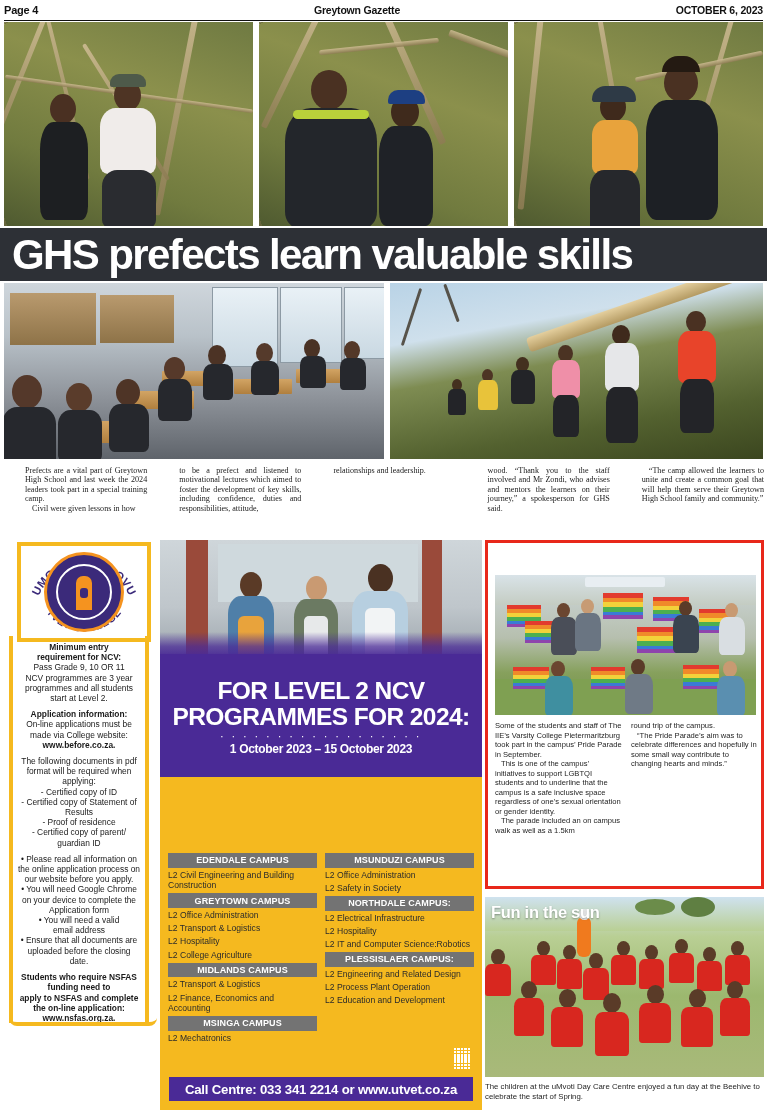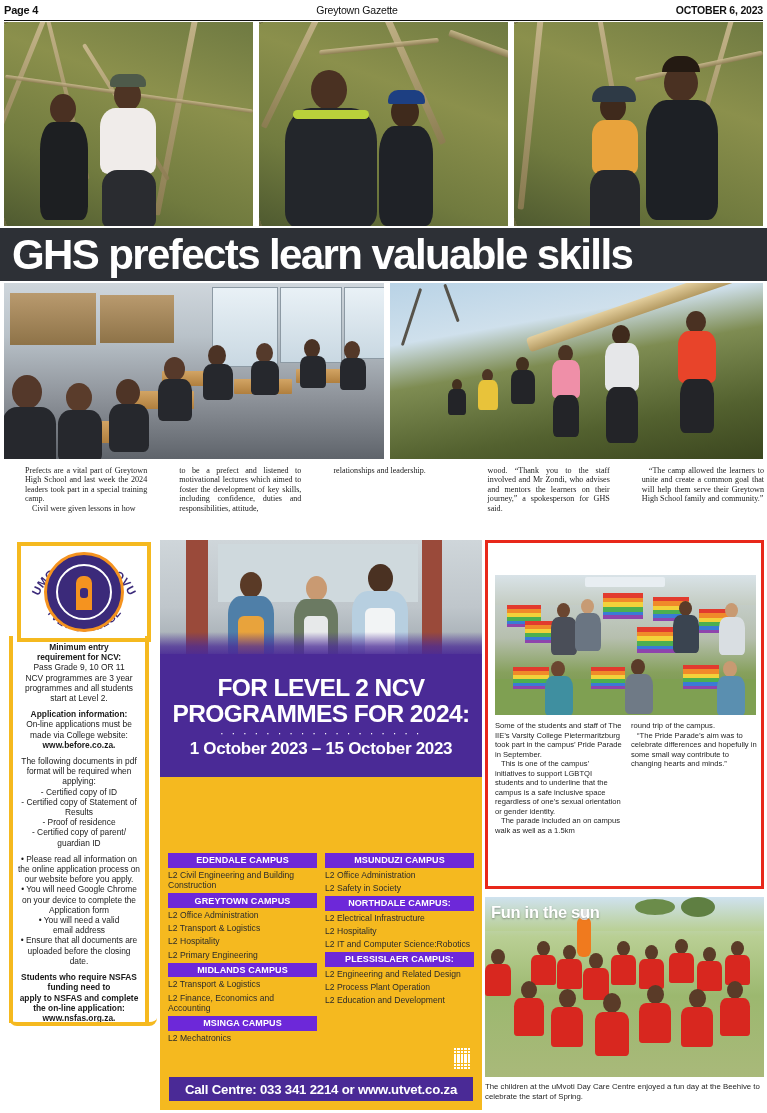--- a/index.html
+++ b/index.html
@@ -10,21 +10,21 @@
   }
   .page{position:relative;width:767px;height:1113px;}
 
   
   .masthead{
     position:absolute;left:4px;top:0;width:759px;height:20px;
     border-bottom:1.6px solid #111;
     display:flex;align-items:center;justify-content:space-between;
   }
   .mh-left{font-size:11px;font-weight:bold;color:#111;letter-spacing:-.2px;}
-  .mh-center{font-size:10.5px;font-weight:normal;color:#111;letter-spacing:-.2px;}
+  .mh-center{font-size:10.5px;font-weight:bold;color:#111;letter-spacing:-.2px;}
   .mh-right{font-size:10.5px;font-weight:bold;color:#111;letter-spacing:-.2px;}
 
   
   .photo{position:absolute;overflow:hidden;background:#9aa;}
   .ph-inner{position:absolute;inset:0;}
 
   
   .bush{background:
     linear-gradient(118deg, rgba(255,255,255,.10) 0 2px, transparent 2px 9px),
     linear-gradient(72deg, rgba(120,110,70,.55) 0 3px, transparent 3px 14px),
@@ -118,26 +118,26 @@
     box-sizing:border-box;padding-top:2px;
   }
   .ad-purple:before{
     content:"";position:absolute;left:0;top:-22px;width:322px;height:26px;
     background:linear-gradient(180deg,rgba(74,42,150,0) 0%, rgba(74,42,150,.75) 55%, #4a2a96 100%);
   }
   .ad-l1{color:#fff;font-size:24.5px;font-weight:bold;letter-spacing:-.6px;line-height:26px;
          position:relative;z-index:2;text-align:center;}
   .ad-dots{color:#fff;font-size:11px;letter-spacing:2.4px;line-height:9px;position:relative;z-index:2;
            margin:2px 0 1px 0;}
-  .ad-date{color:#fff;font-size:17px;font-weight:bold;letter-spacing:-.3px;position:relative;z-index:2;text-align:center;}
+  .ad-date{color:#fff;font-size:12px;font-weight:bold;letter-spacing:-.3px;position:relative;z-index:2;text-align:center;}
 
   .ad-cols{position:absolute;left:8px;top:313px;width:306px;display:flex;gap:8px;}
   .ad-col{width:149px;}
   .camp-head{
-    background:#6d28d9;color:#ffffff;font-size:9px;font-weight:bold;text-align:center;
+    background:#737373;color:#ffffff;font-size:9px;font-weight:bold;text-align:center;
     padding:2.2px 0 2.6px 0;letter-spacing:.1px;margin-bottom:2px;
   }
   .camp-item{font-size:8.6px;color:#2b2b2b;line-height:10.6px;margin-bottom:2.5px;}
   .ad-brickicon{position:absolute;right:10px;bottom:40px;width:18px;height:22px;}
   .ad-brickicon i{position:absolute;width:2.4px;height:2.4px;background:#ffffff;display:block;}
 
   .ad-call{
     position:absolute;left:9px;bottom:9px;width:304px;height:24px;
     background:#4a2a96;color:#fff;display:flex;align-items:center;justify-content:center;
     font-size:13.2px;font-weight:bold;letter-spacing:-.2px;
@@ -438,21 +438,21 @@
     </div>
 
     <div class="ad-cols">
       <div class="ad-col" id="camp-left">
           <div class="camp-head">EDENDALE CAMPUS</div>
           <div class="camp-item">L2 Civil Engineering and Building Construction</div>
           <div class="camp-head">GREYTOWN CAMPUS</div>
           <div class="camp-item">L2 Office Administration</div>
           <div class="camp-item">L2 Transport &amp; Logistics</div>
           <div class="camp-item">L2 Hospitality</div>
-          <div class="camp-item">L2 Primary Engineering</div>
+          <div class="camp-item">L2 College Agriculture</div>
           <div class="camp-head">MIDLANDS CAMPUS</div>
           <div class="camp-item">L2 Transport &amp; Logistics</div>
           <div class="camp-item">L2 Finance, Economics and Accounting</div>
           <div class="camp-head">MSINGA CAMPUS</div>
           <div class="camp-item">L2 Mechatronics</div>
         </div>
       <div class="ad-col" id="camp-right">
           <div class="camp-head">MSUNDUZI CAMPUS</div>
           <div class="camp-item">L2 Office Administration</div>
           <div class="camp-item">L2 Safety in Society</div>

